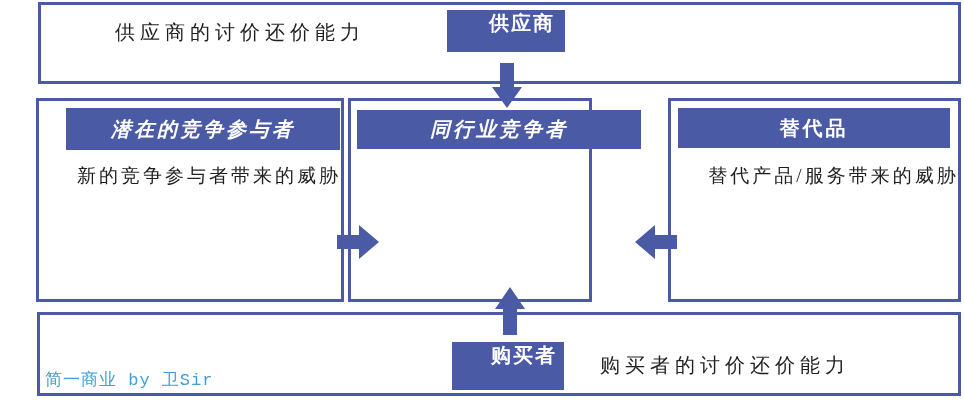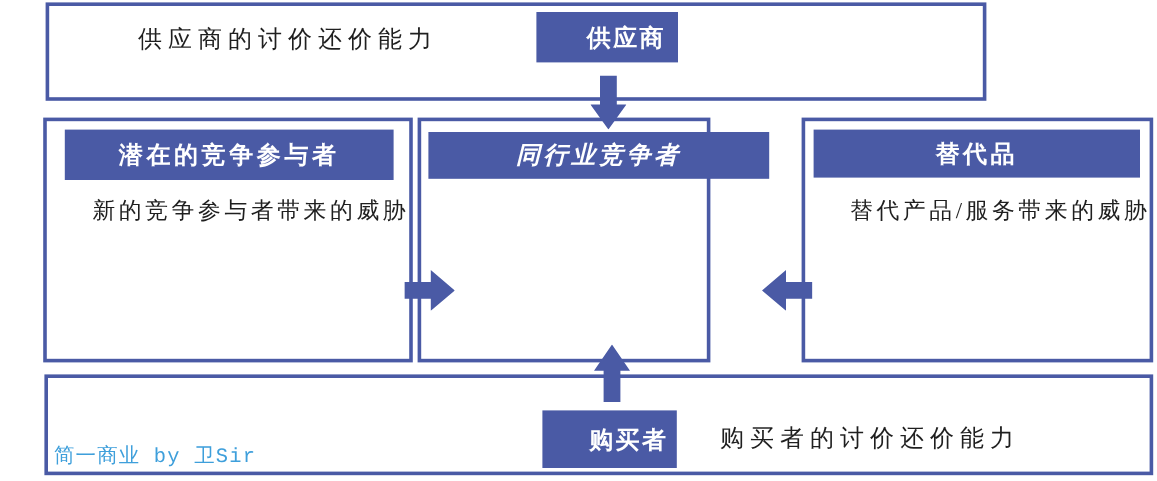--- a/index.html
+++ b/index.html
@@ -20,46 +20,46 @@
     position:absolute;border:3px solid var(--border);background:var(--background);
     box-sizing:border-box;
   }
   .hdr{
     position:absolute;background:var(--accent);color:var(--header_text);
     display:flex;align-items:center;justify-content:center;
     font-weight:bold;font-size:20px;letter-spacing:3px;box-sizing:border-box;
   }
   .tag{
     position:absolute;background:var(--accent);color:var(--header_text);
-    display:flex;align-items:center;justify-content:center;
+    display:flex;justify-content:center;
     font-weight:bold;font-size:20px;letter-spacing:2px;box-sizing:border-box;padding-left:32px;
   }
   .desc{
     position:absolute;left:0;width:100%;text-align:center;color:var(--body_text);
     font-size:19px;letter-spacing:3px;white-space:nowrap;padding-left:19px;
   }
   .free-label{
     position:absolute;color:var(--body_text);font-size:20px;letter-spacing:5px;
     white-space:nowrap;
   }
   .watermark{
     position:absolute;color:var(--watermark);font-size:17px;letter-spacing:1px;
     font-family:"Liberation Mono","DejaVu Sans Mono",monospace;white-space:nowrap;
   }
   .arrow{position:absolute;z-index:4;}
   .arrow svg{display:block;}
   .arrow polygon{fill:var(--accent);}
 
   
-  #top-panel{left:38px;top:2px;width:784px;height:82px;}
+  #top-panel{left:38px;top:2px;width:923px;height:82px;}
   #supplier-tag{left:406px;top:5px;width:118px;height:42px;}
   #top-label{left:74px;top:14px;}
 
   #left-panel{left:36px;top:98px;width:308px;height:204px;}
-  #left-hdr{left:15px;top:7px;width:274px;height:42px;}
+  #left-hdr{left:27px;top:7px;width:274px;height:42px;font-style:italic;}
   #left-desc{top:62px;}
 
   #center-panel{left:348px;top:98px;width:244px;height:204px;font-style:italic;}
   #center-hdr{left:6px;top:9px;width:284px;height:39px;}
   #center-desc{top:64px;}
 
   #right-panel{left:668px;top:98px;width:293px;height:204px;}
   #right-hdr{left:7px;top:7px;width:272px;height:40px;}
   #right-desc{top:62px;}
 

